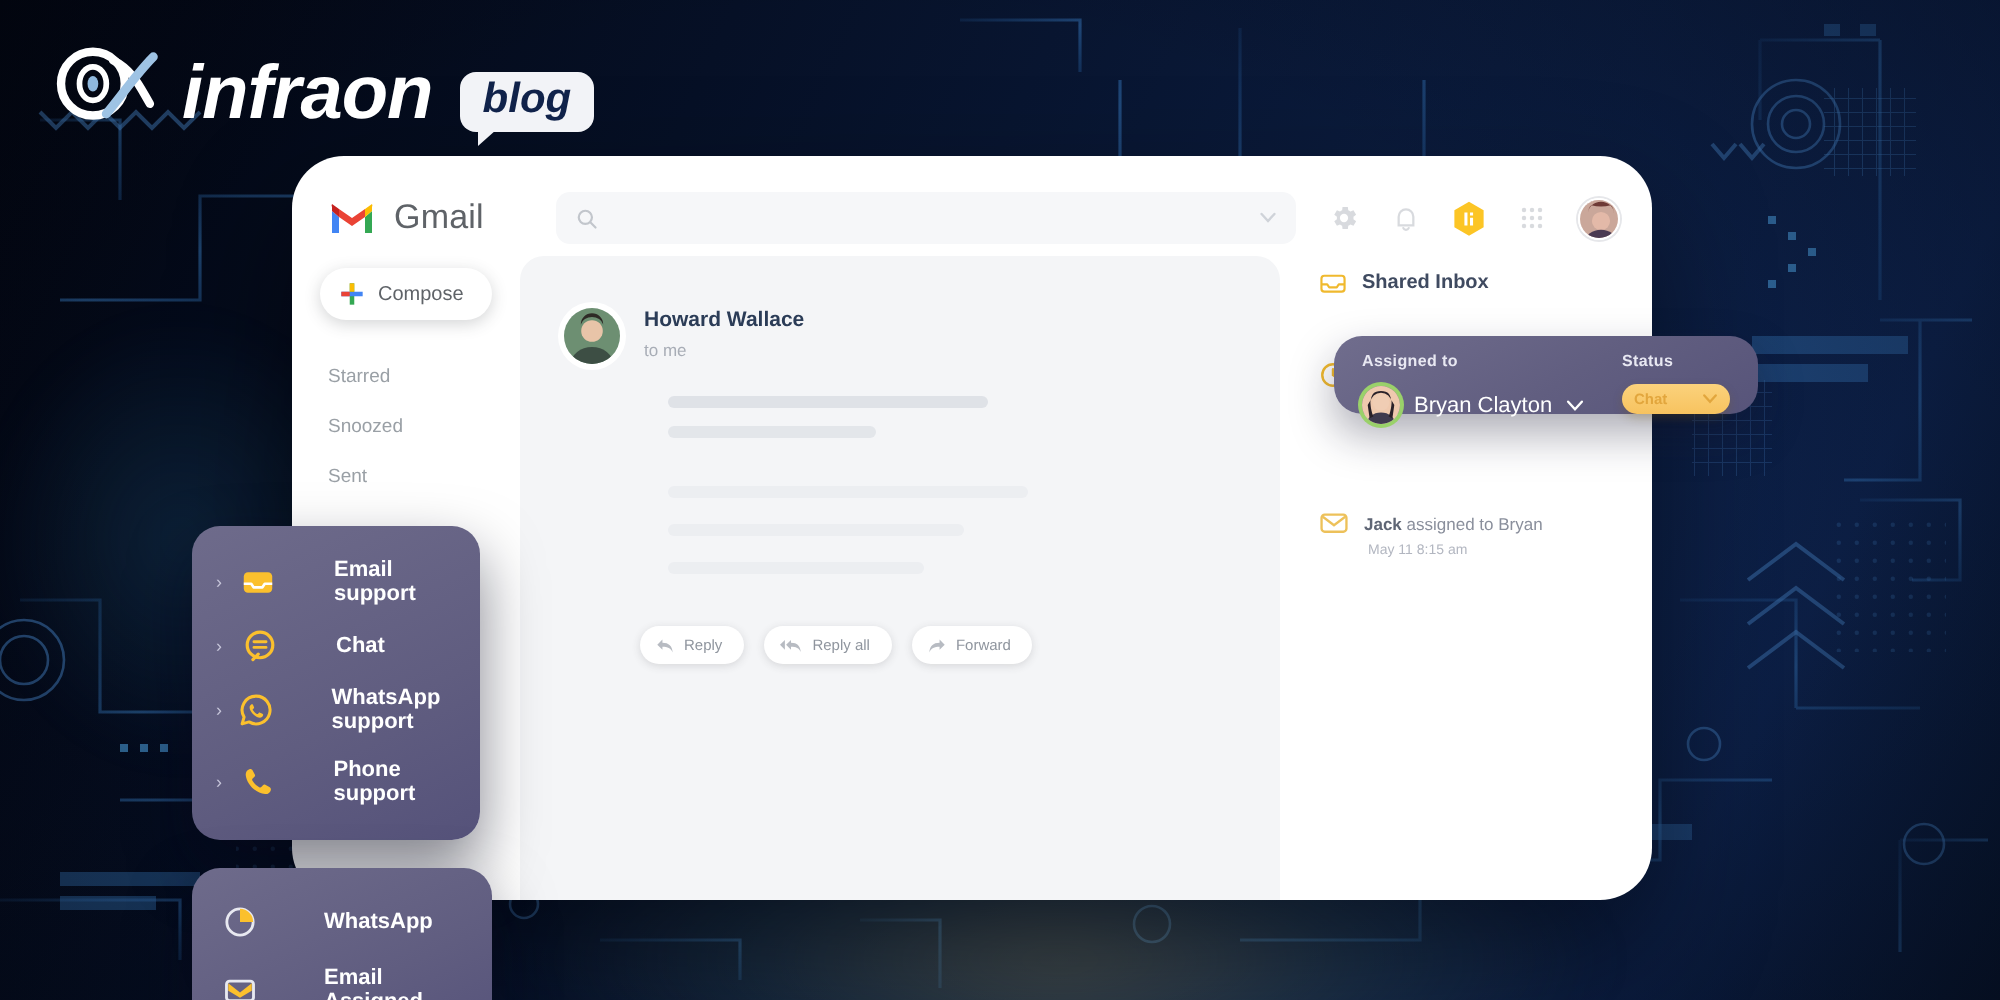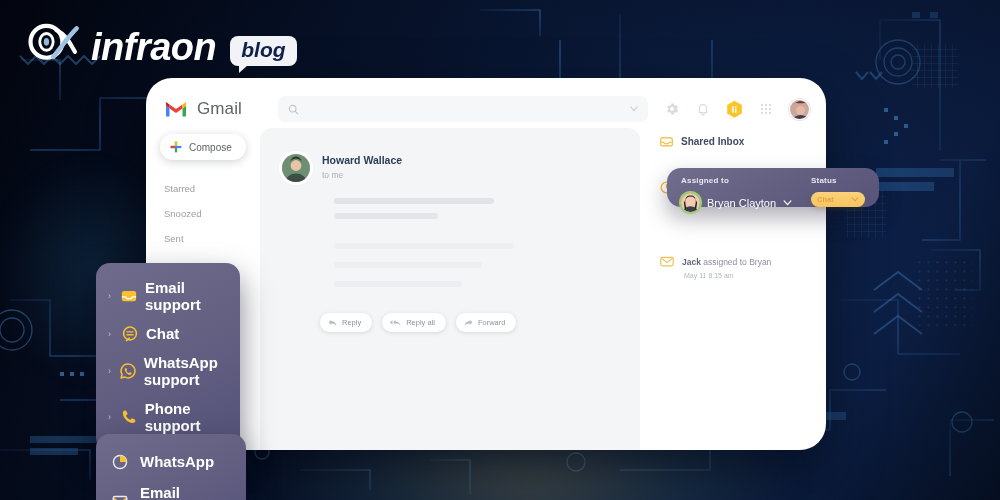--- a/index.html
+++ b/index.html
@@ -135,21 +135,21 @@
   .menu{
     position:absolute; z-index:35; border-radius:14px;
     background: linear-gradient(155deg,#6e6b8b 0%, #605d80 60%, #55527a 100%);
     box-shadow:0 14px 30px rgba(5,8,25,.5);
   }
   .menu-support{ left:96px; top:263px; width:144px; padding:10px 0 11px 0; }
   .menu-tools{ left:96px; top:434px; width:150px; padding:12px 0 14px 0; }
   .mrow{ display:flex; align-items:center; gap:8px; padding:6px 12px; }
   .chev{ color:#c7c6da; font-size:9px; width:6px; }
   .micon{ width:16px; height:16px; flex:0 0 16px; }
-  .mlabel{ color:#fff; font-size:15px; font-weight:700; }
+  .mlabel{ color:#fff; font-size:11px; font-weight:700;margin-left:22px; }
   .mrow.tools{ gap:12px; padding:7px 16px; }
 </style>
 </head>
 <body>
 
 <div id="stage">
 
   <div class="bg-grad2"></div>
 
   <svg class="circuit" viewBox="0 0 1000 500" preserveAspectRatio="none">

